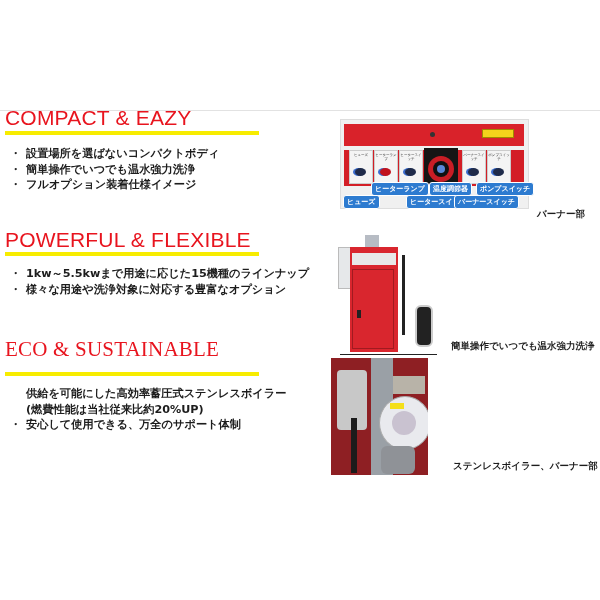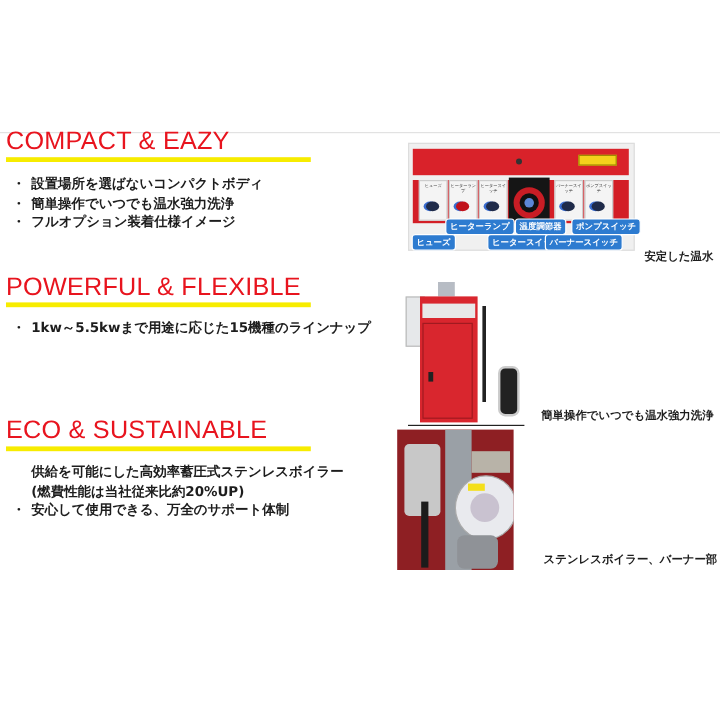--- a/index.html
+++ b/index.html
@@ -106,45 +106,46 @@
     <div class="lab">ポンプスイッチ</div>
     <div class="knob"></div>
   </div>
   <div class="tag" style="left:30px; top:62px;">ヒーターランプ</div>
   <div class="tag" style="left:88px; top:62px;">温度調節器</div>
   <div class="tag" style="left:135px; top:62px;">ポンプスイッチ</div>
   <div class="tag" style="left:2px; top:75px;">ヒューズ</div>
   <div class="tag" style="left:65px; top:75px;">ヒータースイッチ</div>
   <div class="tag" style="left:113px; top:75px;">バーナースイッチ</div>
 </div>
-<div class="caption" style="left:537px; top:208px;">安定した温水</div>
+<div class="caption" style="left:537px; top:208px;">バーナー部</div>
 
 <div>
   <div class="heading" style="top:228px;">POWERFUL &amp; FLEXIBLE</div>
   <div class="underline" style="top:252px;"></div>
   <ul class="bullets" style="top:262px;">
     <li>1kw～5.5kwまで用途に応じた15機種のラインナップ</li>
+    <li>様々な用途や洗浄対象に対応する豊富なオプション</li>
   </ul>
 </div>
 
 <div class="machine">
   <div class="m-top"></div>
   <div class="m-tank"></div>
   <div class="m-body"></div>
   <div class="m-panel"></div>
   <div class="m-door"></div>
   <div class="m-handle"></div>
   <div class="m-hose"></div>
   <div class="m-reel"></div>
   <div class="m-base"></div>
 </div>
 <div class="caption" style="left:451px; top:340px;">簡単操作でいつでも温水強力洗浄</div>
 
 <div>
-  <div class="heading" style="top:347px;">ECO &amp; SUSTAINABLE</div>
+  <div class="heading" style="top:337px;font-family:Liberation Serif, serif;">ECO &amp; SUSTAINABLE</div>
   <div class="underline" style="top:372px;"></div>
   <ul class="bullets" style="top:382px;">
     <li class="cont">供給を可能にした高効率蓄圧式ステンレスボイラー</li>
     <li class="cont">(燃費性能は当社従来比約20%UP)</li>
     <li>安心して使用できる、万全のサポート体制</li>
   </ul>
 </div>
 
 <div class="boiler">
   <div class="b-plate"></div>

